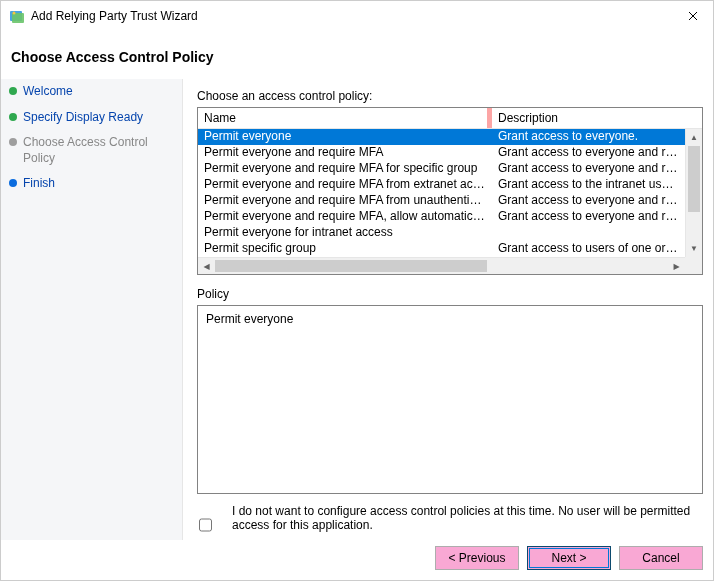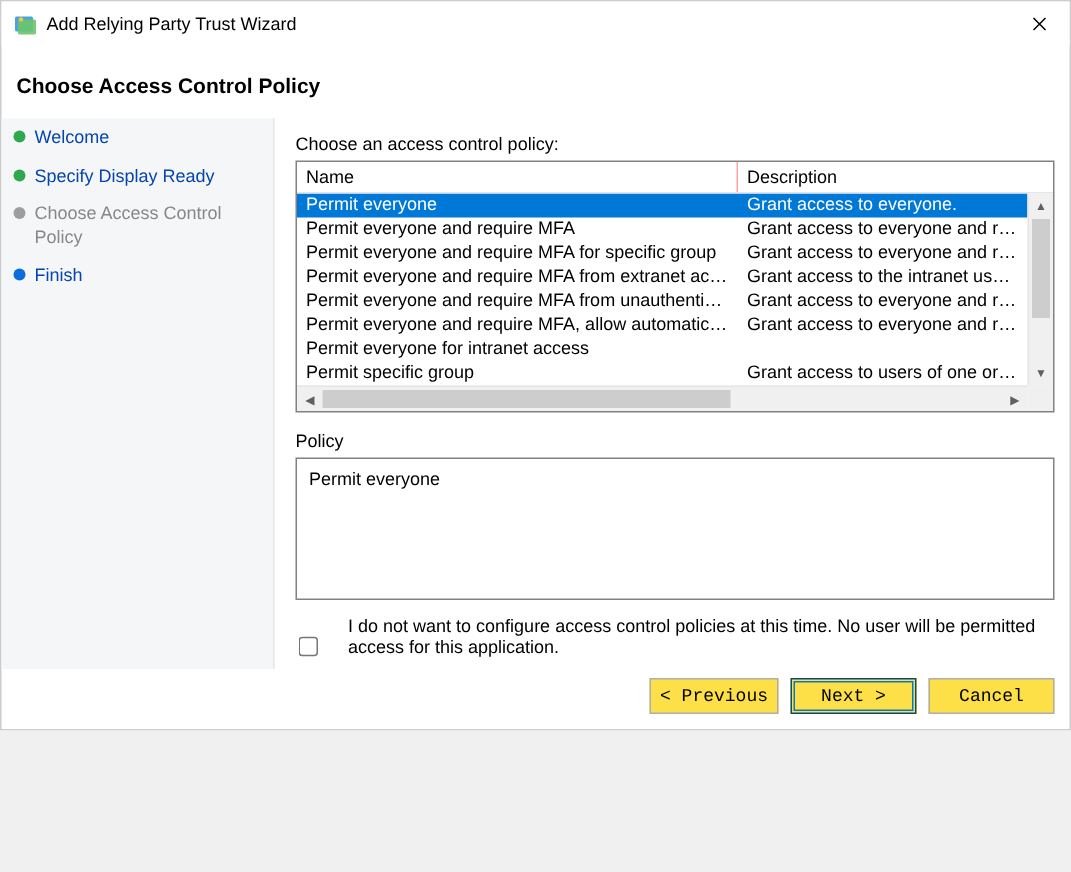--- a/index.html
+++ b/index.html
@@ -5,21 +5,21 @@
   * { box-sizing: border-box; }
   body {
     margin: 0;
     font-family: "Segoe UI", Tahoma, sans-serif;
     font-size: 12px;
     background: #f0f0f0;
     color: #000;
   }
   .window {
     width: 714px;
-    height: 487px;
+    height: 581px;
     background: #fff;
     position: relative;
     display: flex;
     flex-direction: column;
     border: 1px solid #ccc;
   }
   .titlebar {
     height: 30px;
     display: flex;
     align-items: center;
@@ -114,21 +114,21 @@
   .list-header {
     display: flex;
     height: 21px;
     border-bottom: 1px solid #e6e6e6;
     background: #fff;
   }
   .list-header .col {
     padding: 3px 6px;
     font-size: 12px;
     color: #000;
-    border-right: 1px solid #fca5a5;
+    border-right: 5px solid #fca5a5;
   }
   .list-header .col:last-child { border-right: none; }
   .list-body {
     flex: 1;
     overflow: hidden;
     position: relative;
   }
   .list-rows {
     position: absolute;
     left: 0; right: 17px; top: 0;
@@ -218,24 +218,23 @@
   .button-row {
     display: flex;
     justify-content: flex-end;
     gap: 8px;
     padding: 6px 10px 10px 10px;
   }
   .btn {
     min-width: 84px;
     height: 24px;
     font-size: 12px;
-    background: #fde047;
+    background: #f9a8d4;
     border: 1px solid #adadad;
     cursor: pointer;
-    font-family: Liberation Mono, monospace;
   }
   .btn:focus, .btn.default {
     border: 1px solid #0c4a6e;
     outline: 1px solid #0078d7;
     outline-offset: -3px;
   }
   .col-name { width: 294px; }
   .col-desc { flex: 1; }
 </style>
 </head>

